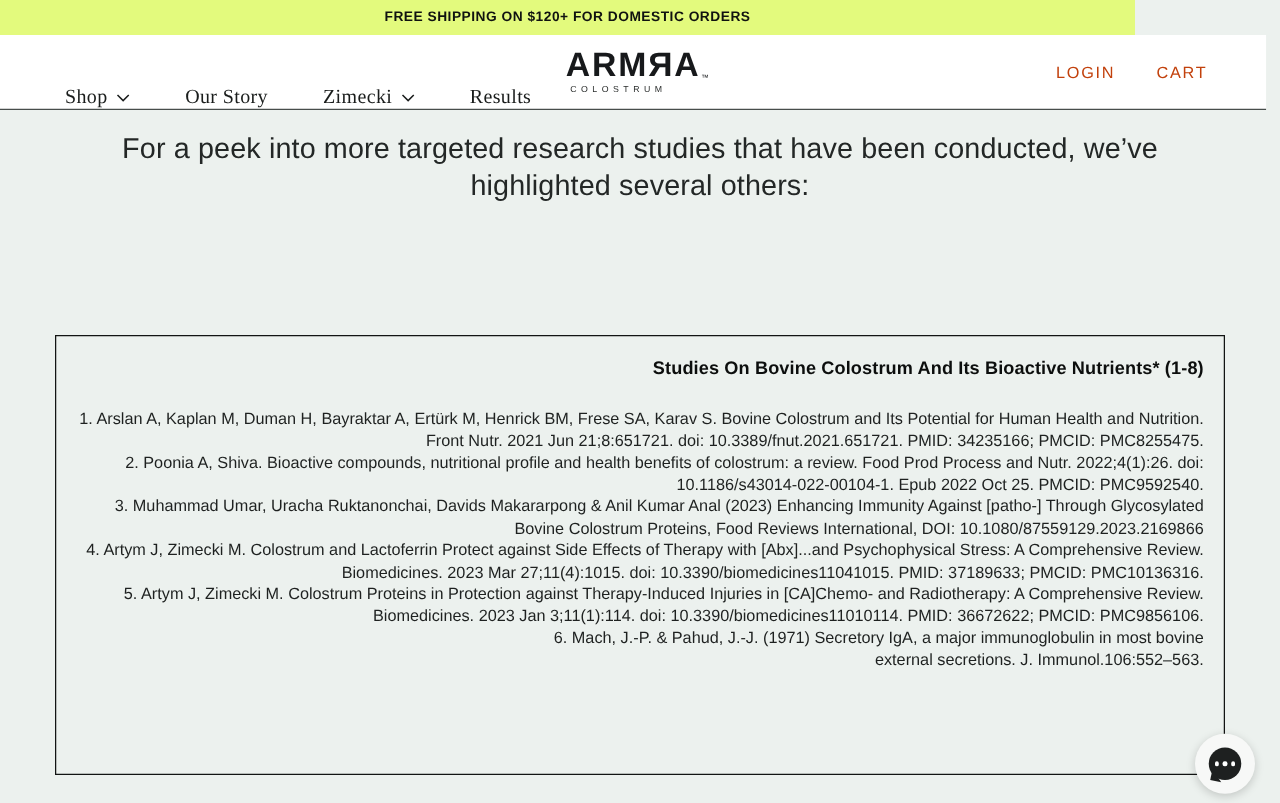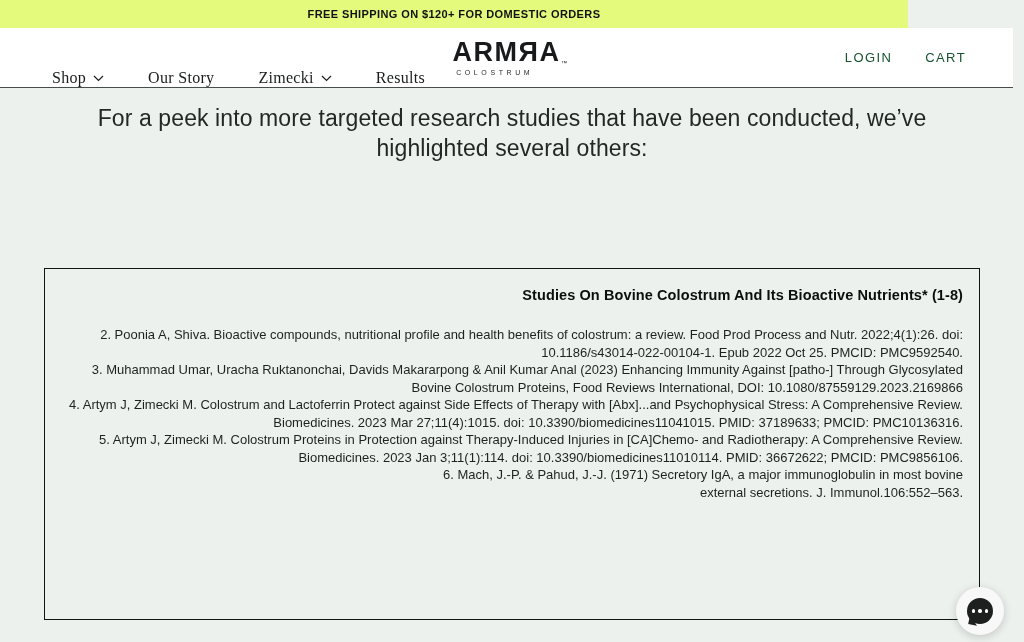--- a/index.html
+++ b/index.html
@@ -60,21 +60,21 @@
   }
   .logo-sub {
     margin-top: 3px;
     font-size: 7px; letter-spacing: 3.6px; color: #2a2d2c; text-indent: 3.6px;
   }
   .nav-right {
     position: absolute; right: 47px; top: 0; height: 100%;
     display: flex; align-items: center; gap: 33px;
   }
   .nav-right .nav-link {
-    font-size: 13px; letter-spacing: 1.4px; color: #14532d; cursor: pointer;
+    font-size: 13px; letter-spacing: 1.4px; color: #c2410c; cursor: pointer;
     white-space: nowrap;
   }
 
   
   .heading {
     position: absolute; top: 104px; left: 92px; width: 840px;
     text-align: center;
     font-size: 23px; line-height: 29.5px; font-weight: 400;
     color: #232726; letter-spacing: 0.1px;
   }
@@ -163,20 +163,21 @@
     <span class="nav-link">CART</span>
   </div>
 </div>
 <div class="scrollbar-track"></div>
 
 <div class="heading">For a peek into more targeted research studies that have been conducted, we’ve highlighted several others:</div>
 
 <div class="studies-box">
   <div class="studies-title">Studies On Bovine Colostrum And Its Bioactive Nutrients* (1-8)</div>
   <div class="citations">
+    <p class="citation">1. Arslan A, Kaplan M, Duman H, Bayraktar A, Ertürk M, Henrick BM, Frese SA, Karav S. Bovine Colostrum and Its Potential for Human Health and Nutrition. Front Nutr. 2021 Jun 21;8:651721. doi: 10.3389/fnut.2021.651721. PMID: 34235166; PMCID: PMC8255475.</p>
     <p class="citation">2. Poonia A, Shiva. Bioactive compounds, nutritional profile and health benefits of colostrum: a review. Food Prod Process and Nutr. 2022;4(1):26. doi: 10.1186/s43014-022-00104-1. Epub 2022 Oct 25. PMCID: PMC9592540.</p>
     <p class="citation">3. Muhammad Umar, Uracha Ruktanonchai, Davids Makararpong &amp; Anil Kumar Anal (2023) Enhancing Immunity Against [patho-] Through Glycosylated Bovine Colostrum Proteins, Food Reviews International, DOI: 10.1080/87559129.2023.2169866</p>
     <p class="citation">4. Artym J, Zimecki M. Colostrum and Lactoferrin Protect against Side Effects of Therapy with [Abx]...and Psychophysical Stress: A Comprehensive Review. Biomedicines. 2023 Mar 27;11(4):1015. doi: 10.3390/biomedicines11041015. PMID: 37189633; PMCID: PMC10136316.</p>
     <p class="citation">5. Artym J, Zimecki M. Colostrum Proteins in Protection against Therapy-Induced Injuries in [CA]Chemo- and Radiotherapy: A Comprehensive Review. Biomedicines. 2023 Jan 3;11(1):114. doi: 10.3390/biomedicines11010114. PMID: 36672622; PMCID: PMC9856106.</p>
     <p class="citation">6. Mach, J.-P. &amp; Pahud, J.-J. (1971) Secretory IgA, a major immunoglobulin in most bovine
 external secretions. J. Immunol.106:552–563.</p>
   </div>
 </div>
 
 <div class="chat-fab">

